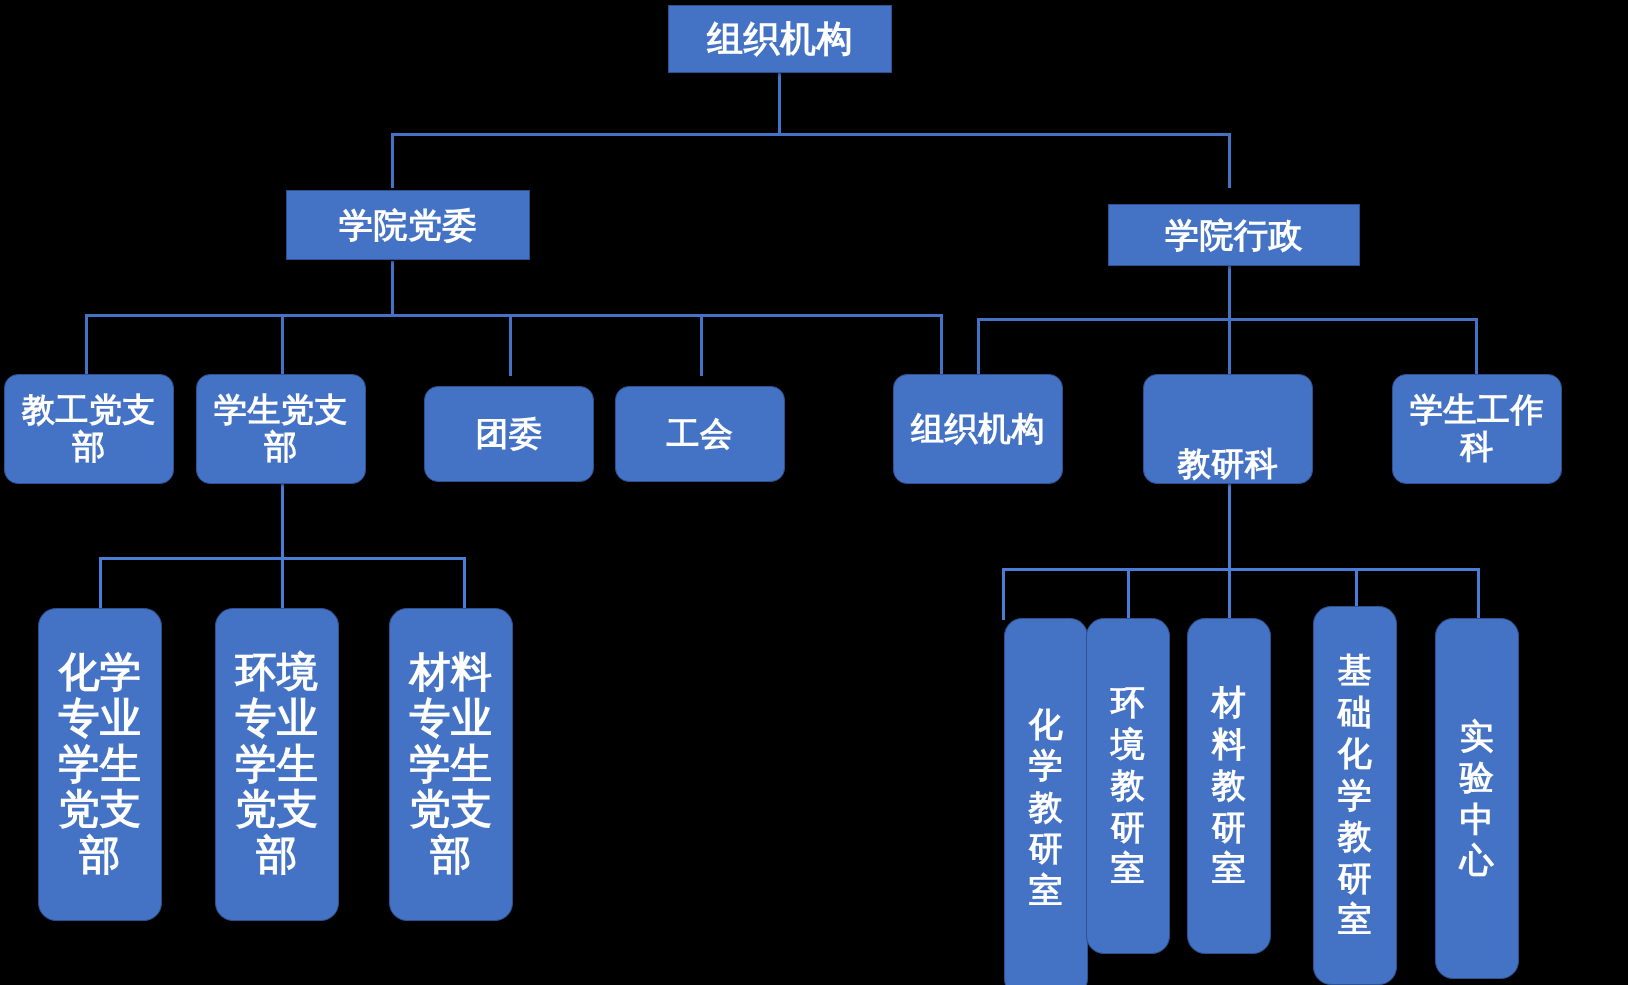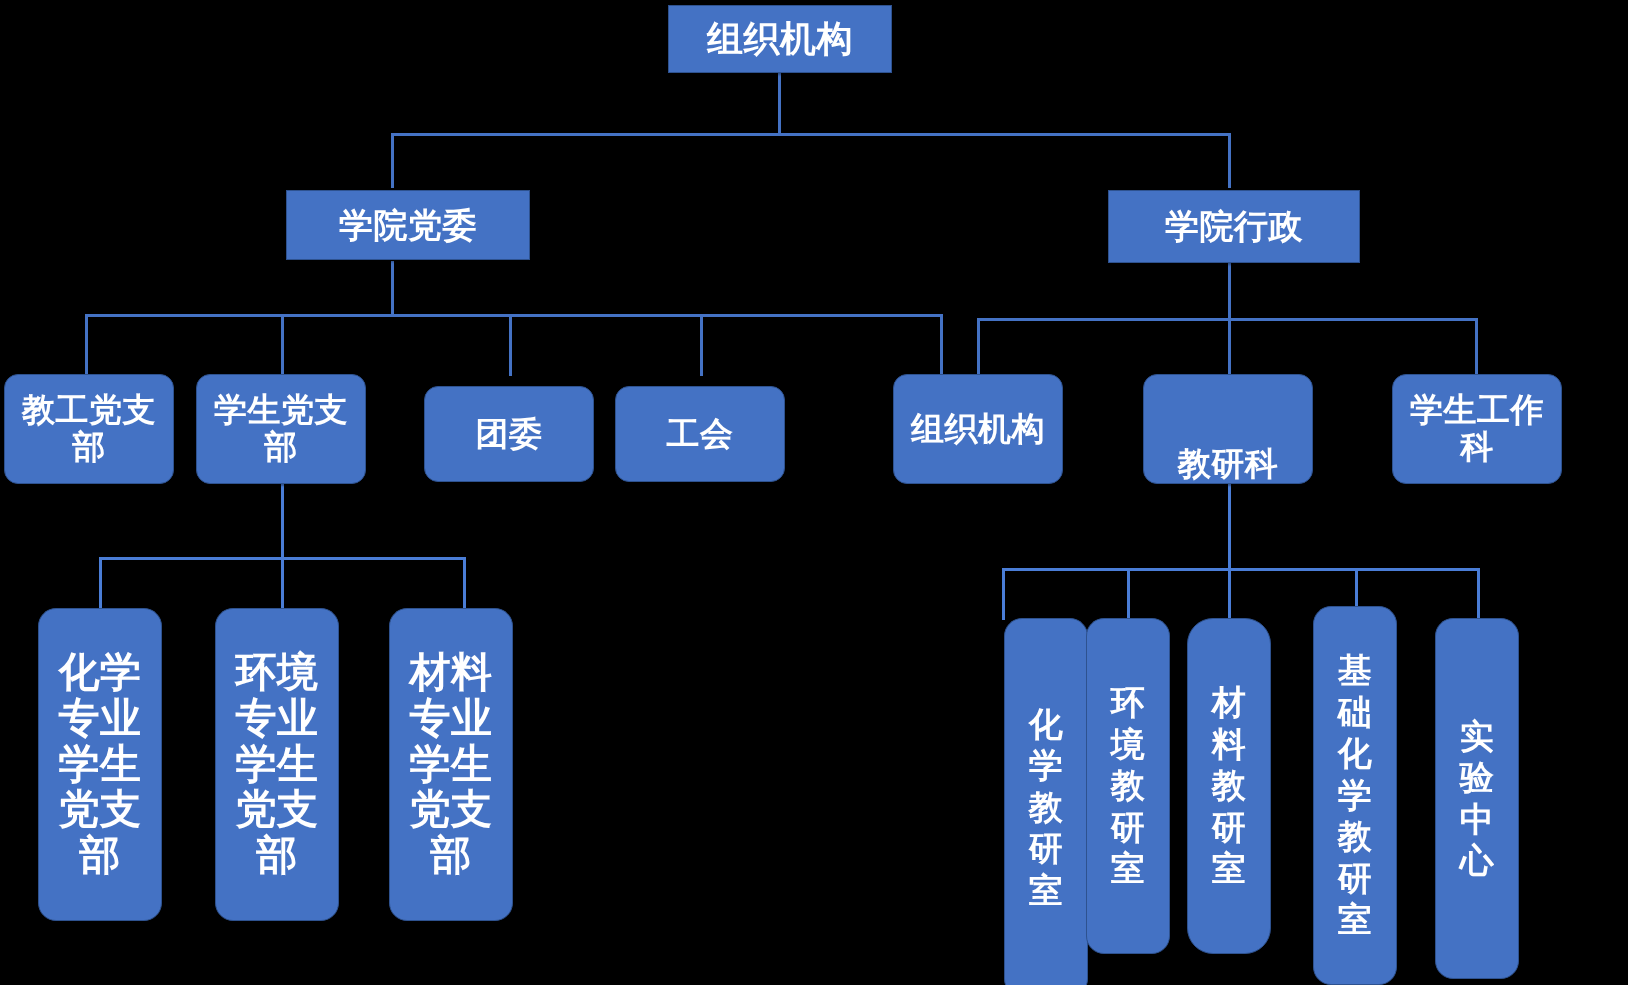--- a/index.html
+++ b/index.html
@@ -112,21 +112,21 @@
   <div class="conn v thin" style="left:1477px; top:568px; height:52px;"></div>
 
   <div class="node sharp t-root" style="left:668px; top:5px; width:224px; height:68px;">
     <span class="nowrapline">组织机构</span>
   </div>
 
   <div class="node sharp t-l2" style="left:286px; top:190px; width:244px; height:70px;">
     <span class="nowrapline">学院党委</span>
   </div>
 
-  <div class="node sharp t-l2" style="left:1108px; top:190px; width:252px; height:73px;">
+  <div class="node sharp t-l2" style="left:1108px; top:204px; width:252px; height:62px;">
     <span class="nowrapline">学院行政</span>
   </div>
 
   <div class="node round t-l3" style="left:4px; top:374px; width:170px; height:110px;justify-content:center;">
     <span class="twoline">教工党支部</span>
   </div>
 
   <div class="node round t-l3" style="left:196px; top:374px; width:170px; height:110px;">
     <span class="twoline">学生党支部</span>
   </div>
@@ -164,21 +164,21 @@
   </div>
 
   <div class="node pill t-vert" style="left:1004px; top:618px; width:84px; height:379px;">
     <span class="vert1">化学教研室</span>
   </div>
 
   <div class="node pill t-vert" style="left:1086px; top:618px; width:84px; height:336px;">
     <span class="vert1">环境教研室</span>
   </div>
 
-  <div class="node pill t-vert" style="left:1187px; top:618px; width:84px; height:336px;border-radius:26px;">
+  <div class="node pill t-vert" style="left:1187px; top:618px; width:84px; height:336px;">
     <span class="vert1">材料教研室</span>
   </div>
 
   <div class="node pill t-vert" style="left:1313px; top:606px; width:84px; height:379px;">
     <span class="vert1">基础化学教研室</span>
   </div>
 
   <div class="node pill t-vert" style="left:1435px; top:618px; width:84px; height:361px;">
     <span class="vert1">实验中心</span>
   </div>

